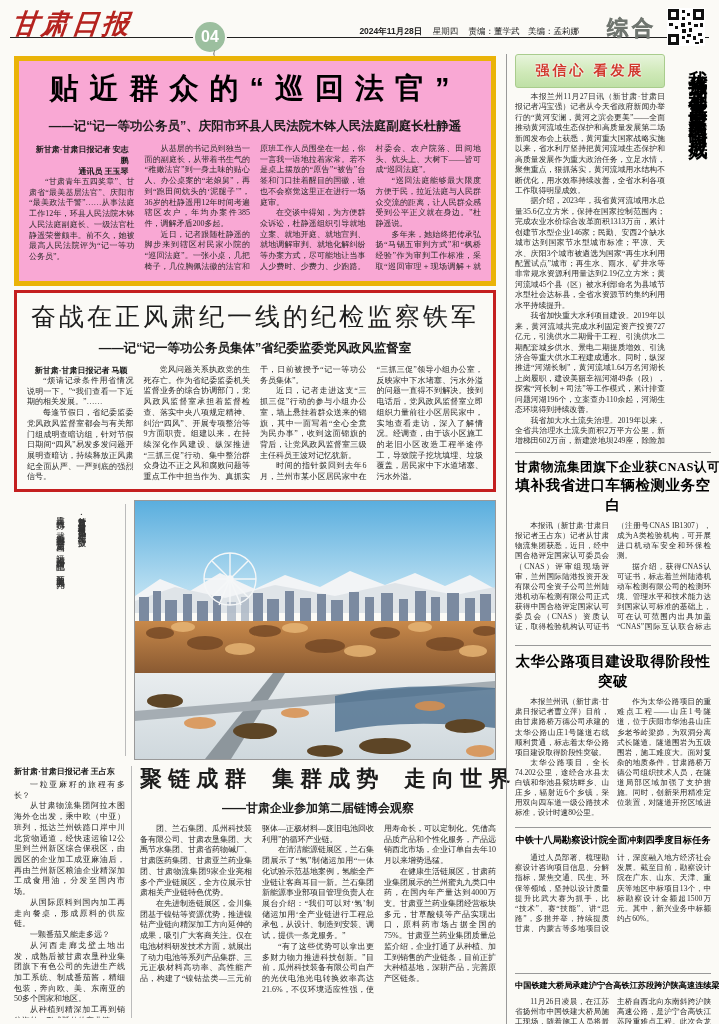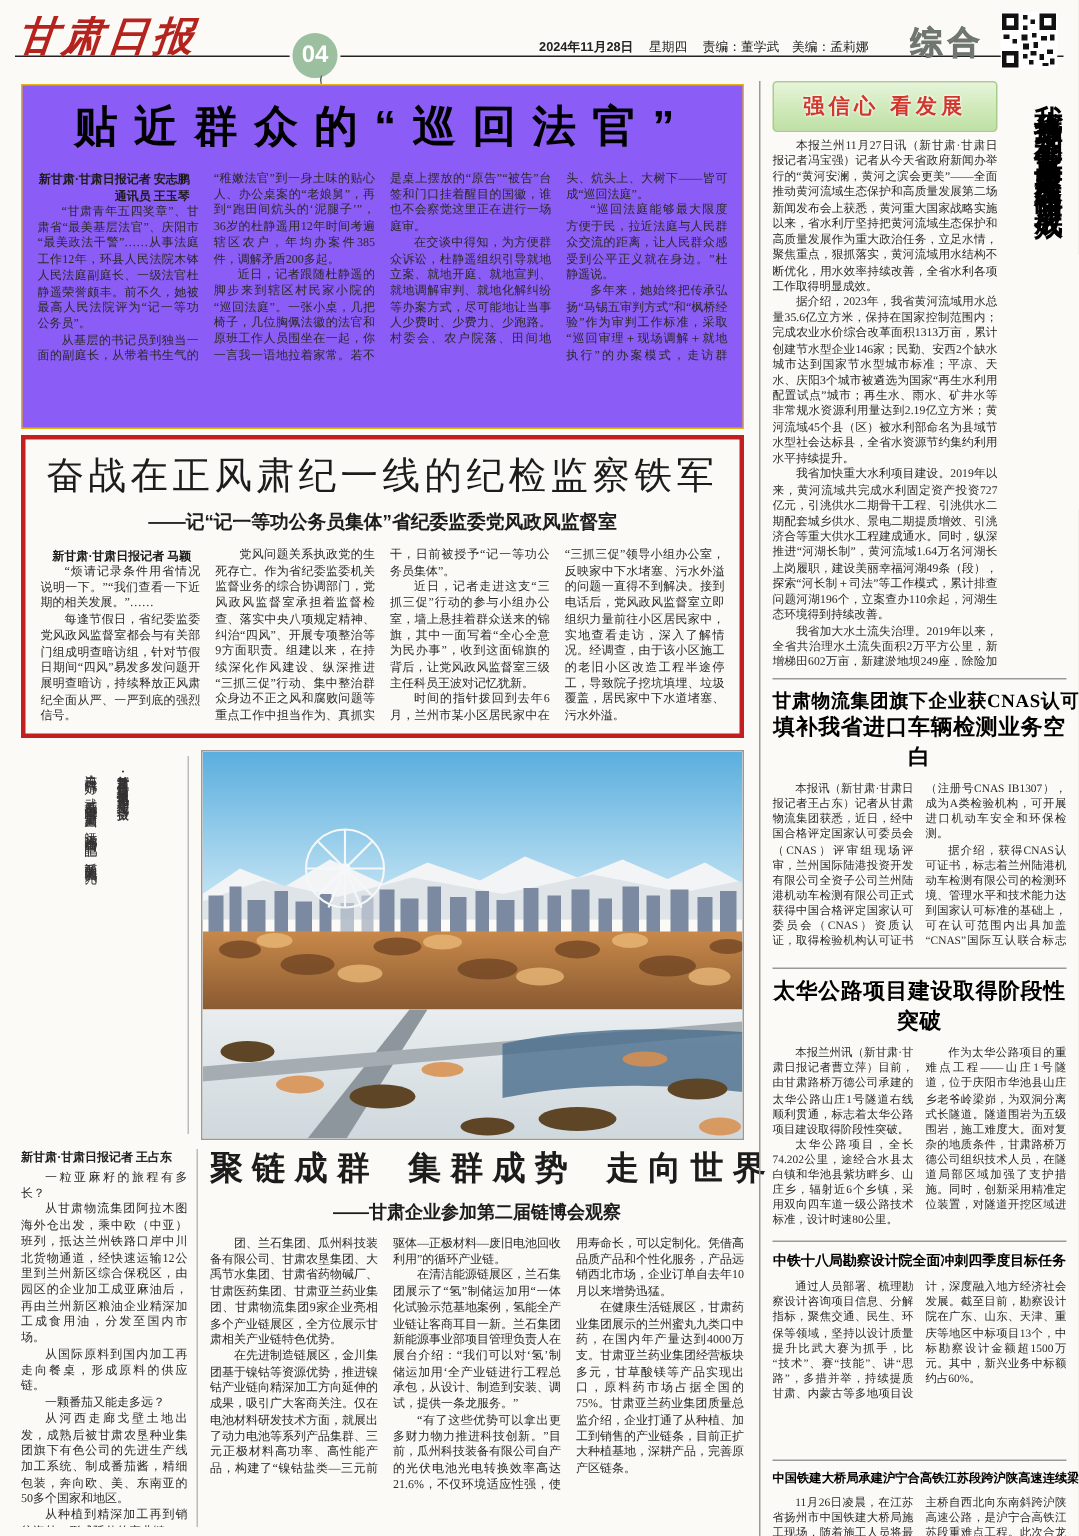--- a/index.html
+++ b/index.html
@@ -32,21 +32,21 @@
     color:#8a8f8a; letter-spacing:4px; font-family:"Liberation Sans",sans-serif;margin-left:16px;
     -webkit-text-stroke:0.6px #6f756f; }
   .qr { position:absolute; right:14px; top:8px; width:38px; height:38px; }
   
   .bodytext p { font-size:8px; line-height:1.34; text-align:justify; text-indent:2em;
     color:#2a2a2a; }
   .colwrap { column-gap:10px; overflow:hidden; }
   .byline { font-size:8.5px; font-weight:bold; text-align:right; color:#222; margin-bottom:4px; }
   
   .article1 { position:absolute; left:14px; top:56px; width:482px; height:230px;
-    border:1px solid #eab308; padding:8px 10px 6px; background:#8b5cf6; }
+    border:5px solid #eab308; padding:8px 10px 6px; background:#f9a8d4; }
   .a1-headline { text-align:center; font-size:29px; font-weight:bold; letter-spacing:0.38em;
     font-family:"Liberation Sans",sans-serif; color:#000; white-space:nowrap; }
   .a1-subtitle { text-align:center; font-size:12.5px; font-weight:bold; margin-top:9px;
     font-family:"Liberation Sans",sans-serif; }
   .a1-body { margin-top:9px; column-count:4; height:132px; }
   .mini-byline { font-size:8px; font-weight:bold; text-align:right; padding-right:6px; }
   
   .article2 { position:absolute; left:14px; top:290px; width:482px; height:202px;
     border:3px solid #c41f1f; padding:7px 10px 5px; background:#fbfaf6; }
   .a2-headline { text-align:center; font-size:25px; font-weight:normal; letter-spacing:0.12em;
@@ -143,20 +143,21 @@
         <rect x="26" y="28" width="3" height="4" fill="#111"></rect>
       <rect x="31" y="25" width="4" height="3" fill="#111"></rect>
         <rect x="33" y="31" width="3" height="4" fill="#111"></rect>
       <rect x="19" y="32" width="3" height="3" fill="#111"></rect>
         <rect x="28" y="34" width="4" height="2" fill="#111"></rect>
     </svg>
   </div>
 
   <div class="article1">
     <h1 class="a1-headline">贴近群众的“巡回法官”</h1>
+    <div class="a1-subtitle">——记“记一等功公务员”、庆阳市环县人民法院木钵人民法庭副庭长杜静遥</div>
     <div class="a1-body colwrap bodytext">
       <div class="mini-byline">新甘肃·甘肃日报记者 安志鹏</div>
       <div class="mini-byline">通讯员 王玉琴</div>
       <div>
           <p>“甘肃青年五四奖章”、甘肃省“最美基层法官”、庆阳市“最美政法干警”……从事法庭工作12年，环县人民法院木钵人民法庭副庭长、一级法官杜静遥荣誉颇丰。前不久，她被最高人民法院评为“记一等功公务员”。</p>
           <p>从基层的书记员到独当一面的副庭长，从带着书生气的“稚嫩法官”到一身土味的贴心人、办公桌案的“老娘舅”，再到“跑田间炕头的‘泥腿子’”，36岁的杜静遥用12年时间考遍辖区农户，年均办案件385件，调解矛盾200多起。</p>
           <p>近日，记者跟随杜静遥的脚步来到辖区村民家小院的“巡回法庭”。一张小桌，几把椅子，几位胸佩法徽的法官和原班工作人员围坐在一起，你一言我一语地拉着家常。若不是桌上摆放的“原告”“被告”台签和门口挂着醒目的国徽，谁也不会察觉这里正在进行一场庭审。</p>
           <p>在交谈中得知，为方便群众诉讼，杜静遥组织引导就地立案、就地开庭、就地宣判、就地调解审判、就地化解纠纷等办案方式，尽可能地让当事人少费时、少费力、少跑路。村委会、农户院落、田间地头、炕头上、大树下——皆可成“巡回法庭”。</p>
           <p>“巡回法庭能够最大限度方便于民，拉近法庭与人民群众交流的距离，让人民群众感受到公平正义就在身边。”杜静遥说。</p>
           <p>多年来，她始终把传承弘扬“马锡五审判方式”和“枫桥经验”作为审判工作标准，采取“巡回审理＋现场调解＋就地执行”的办案模式，走访群众，巡回就地审理案件，将矛盾纠纷最大限度地化解在基层。</p>

